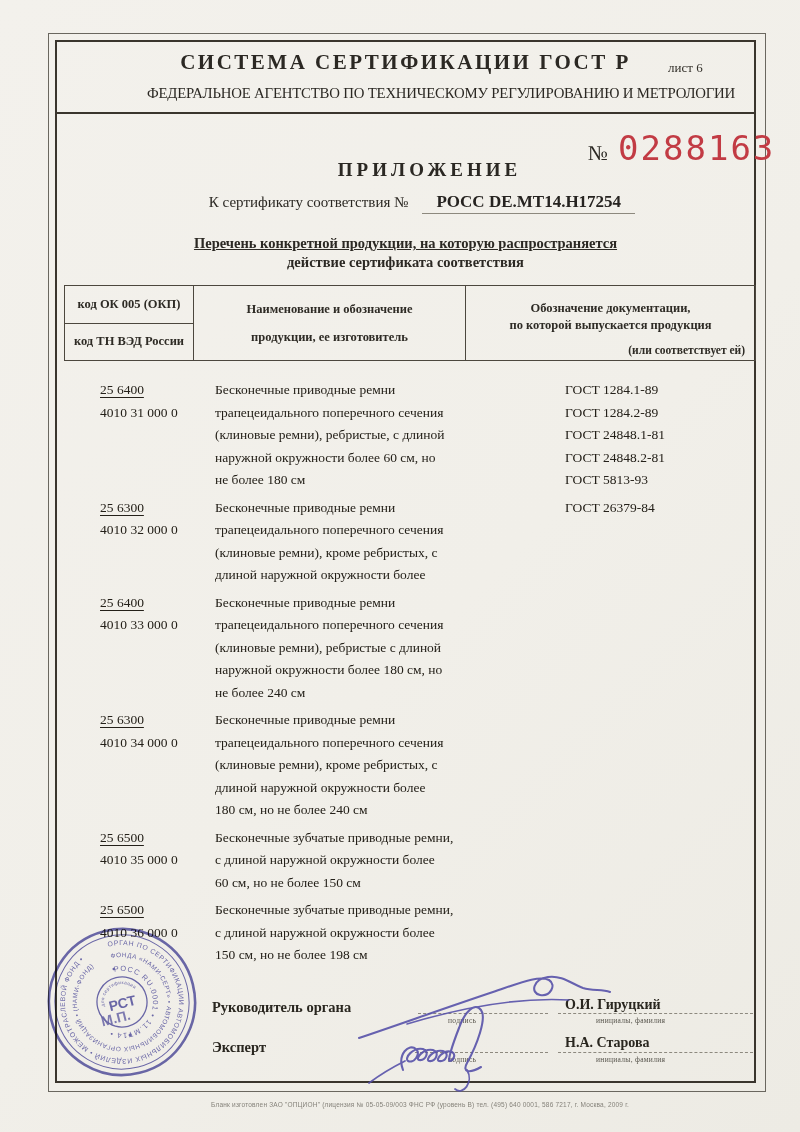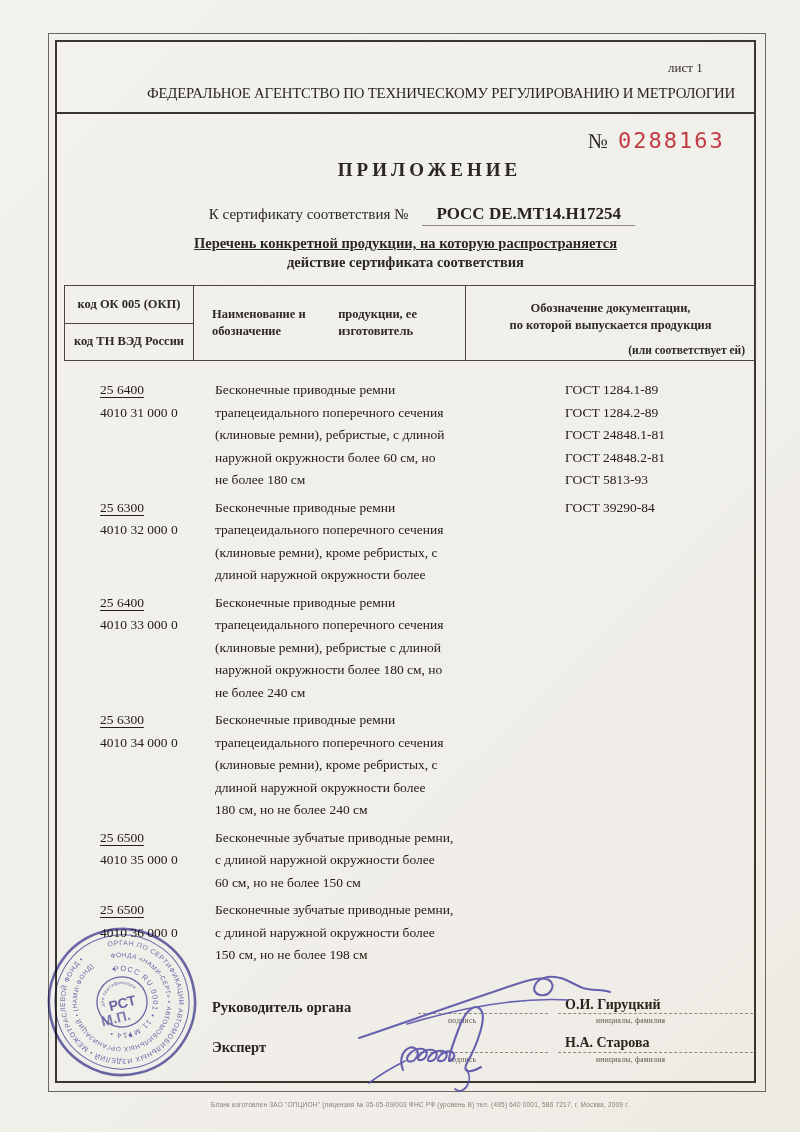--- a/index.html
+++ b/index.html
@@ -8,33 +8,33 @@
   .outer-frame{position:absolute;left:48px;top:33px;width:716px;height:1057px;border:1px solid #6a675f;}
   .inner-frame{position:absolute;left:55px;top:40px;width:701px;height:1043px;border:2.5px solid #3a352d;box-sizing:border-box;}
   .abs{position:absolute;}
   .ctr{text-align:center;}
   .system-title{left:55px;top:50px;width:701px;font-size:21px;font-weight:bold;letter-spacing:2.5px;color:#2b2823;white-space:nowrap;}
   .sheet{left:668px;top:60px;font-size:13px;color:#33302a;}
   .agency{left:55px;top:85px;width:772px;font-size:14.8px;font-weight:normal;color:#2b2823;white-space:nowrap;letter-spacing:-0.2px;}
   .head-rule{left:57px;top:112px;width:697px;height:2px;background:#3a352d;}
   .formnum{left:588px;top:128px;display:flex;align-items:baseline;gap:10px;}
   .formnum .nsign{font-size:21px;color:#2b2823;}
-  .formnum .digits{font-family:"DejaVu Sans Mono",monospace;font-size:22px;color:#c23b44;letter-spacing:2px;}
+  .formnum .digits{font-family:"DejaVu Sans Mono",monospace;font-size:34px;color:#c23b44;letter-spacing:2px;}
   .appendix{left:55px;top:159px;width:701px;font-size:19px;font-weight:bold;letter-spacing:4px;color:#2b2823;margin-left:24px;}
-  .certline{left:55px;top:204px;width:734px;white-space:nowrap;}
+  .certline{left:55px;top:192px;width:734px;white-space:nowrap;}
   .certline .lbl{font-size:15px;color:#2b2823;}
   .certline .num{font-size:17px;font-weight:bold;color:#262320;border-bottom:1px solid #8d897e;padding:0 14px 2px 14px;margin-left:14px;}
   .sub1{left:55px;top:235px;width:701px;font-size:14.5px;font-weight:bold;color:#2b2823;text-decoration:underline;}
   .sub2{left:55px;top:254px;width:701px;font-size:14.5px;font-weight:bold;color:#2b2823;}
   
   .thead{left:64px;top:285px;width:692px;height:76px;border:1.2px solid #4c473e;box-sizing:border-box;display:flex;font-size:12.5px;font-weight:bold;color:#2e2b25;}
   .thc1{width:129px;border-right:1.2px solid #4c473e;display:flex;flex-direction:column;box-sizing:border-box;}
   .thc1 .cell{flex:1;display:flex;align-items:center;justify-content:center;}
   .thc1 .cell:first-child{border-bottom:1.2px solid #4c473e;}
-  .thc2{width:272px;border-right:1.2px solid #4c473e;display:flex;flex-direction:row;align-items:center;justify-content:center;text-align:left;line-height:17px;box-sizing:border-box;padding:0 18px;gap:11px;}
+  .thc2{width:272px;border-right:1.2px solid #4c473e;display:flex;flex-direction:column;align-items:center;justify-content:center;text-align:left;line-height:17px;box-sizing:border-box;padding:0 18px;gap:11px;}
   .thc3{flex:1;position:relative;display:flex;flex-direction:column;align-items:center;justify-content:flex-start;text-align:center;line-height:17px;padding-top:14px;box-sizing:border-box;}
   .thc3 .hint{position:absolute;right:10px;bottom:1px;font-size:11.5px;font-weight:bold;}
   
   .tbody{left:64px;top:379px;width:692px;font-size:13.5px;font-weight:normal;color:#242019;line-height:22.5px;}
   .blk{display:flex;margin-bottom:5px;}
   .c1{width:151px;padding-left:36px;box-sizing:border-box;}
   .c2{width:300px;}
   .c3{flex:1;padding-left:50px;box-sizing:border-box;}
   .okp{text-decoration:underline;text-underline-offset:3px;}
   
@@ -56,21 +56,22 @@
   .fineprint{left:0;top:1101px;width:840px;text-align:center;font-family:"Liberation Sans",sans-serif;font-size:6.5px;color:#85827a;letter-spacing:0.2px;}
 </style>
 </head>
 <body>
 
 <div class="page">
 
   <div class="outer-frame"></div>
   <div class="inner-frame"></div>
 
-  <div class="abs sheet">лист 1</div>
+  <div class="abs system-title ctr">СИСТЕМА СЕРТИФИКАЦИИ ГОСТ Р</div>
+  <div class="abs sheet">лист 6</div>
   <div class="abs agency ctr">ФЕДЕРАЛЬНОЕ АГЕНТСТВО ПО ТЕХНИЧЕСКОМУ РЕГУЛИРОВАНИЮ И МЕТРОЛОГИИ</div>
   <div class="abs head-rule"></div>
 
   <div class="abs formnum">
     <span class="nsign">№</span>
     <span class="digits">0288163</span>
   </div>
 
   <div class="abs appendix ctr">ПРИЛОЖЕНИЕ</div>
 
@@ -125,21 +126,21 @@
         <div><span class="okp">25 6300</span></div>
         <div>4010 32 000 0</div>
       </div>
       <div class="c2">
         <div>Бесконечные приводные ремни</div>
         <div>трапецеидального поперечного сечения</div>
         <div>(клиновые ремни), кроме ребристых, с</div>
         <div>длиной наружной окружности более</div>
       </div>
       <div class="c3">
-        <div>ГОСТ 39290-84</div>
+        <div>ГОСТ 26379-84</div>
       </div>
     </div>
 
     <div class="blk">
       <div class="c1">
         <div><span class="okp">25 6400</span></div>
         <div>4010 33 000 0</div>
       </div>
       <div class="c2">
         <div>Бесконечные приводные ремни</div>

